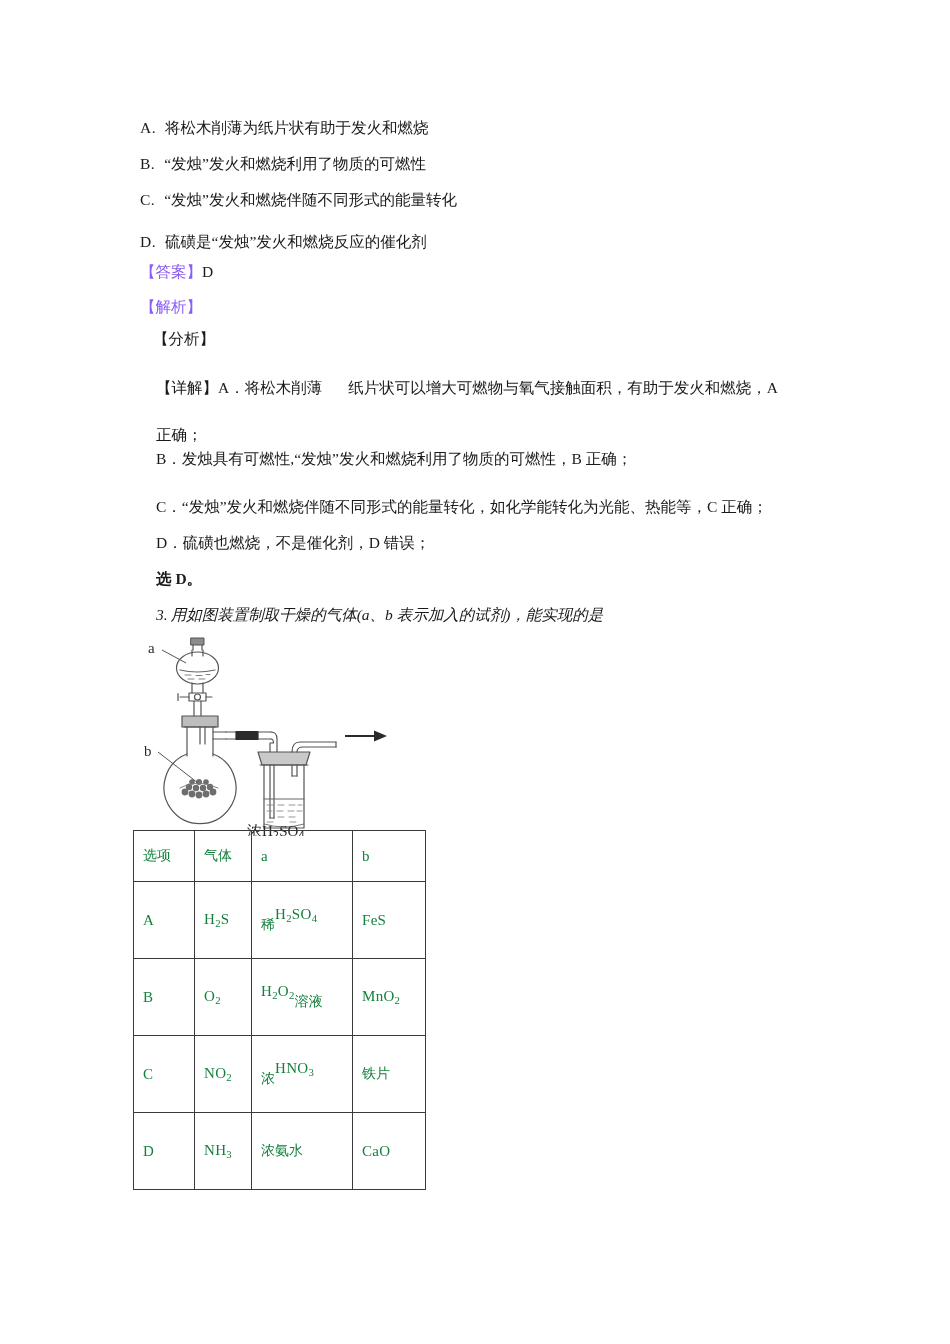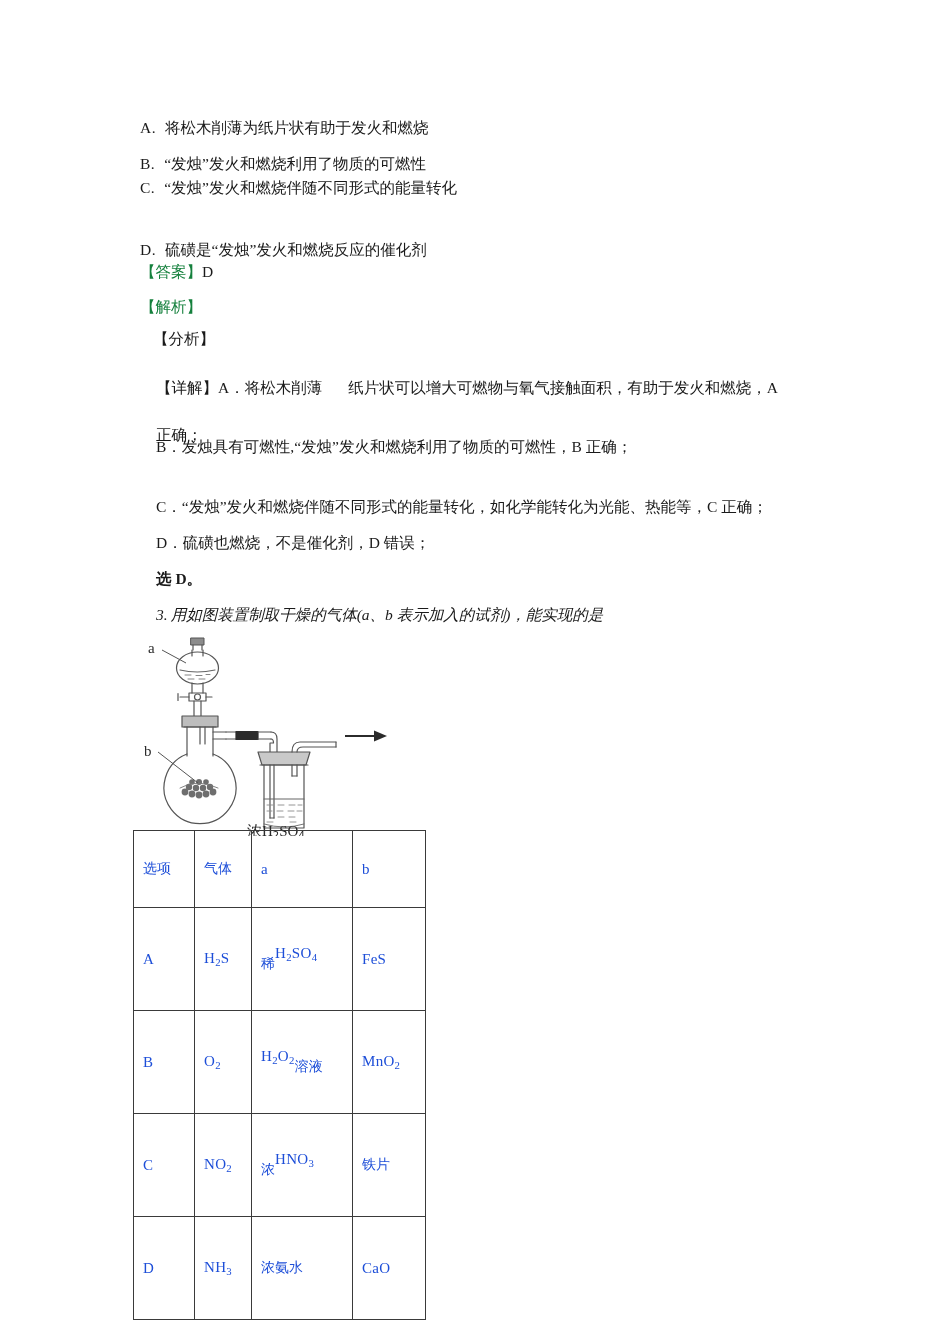--- a/index.html
+++ b/index.html
@@ -34,21 +34,21 @@
     font-size: 15.5px;
   }
   .opt .lbl {
     letter-spacing: 0.5px;
   }
   .opt .txt {
     margin-left: 9px;
   }
 
   .blue {
-    color: #15803d;
+    color: #8b5cf6;
   }
   .blk {
     color: #1a1a1a;
   }
 
   .para {
     position: absolute;
     left: 140px;
     font-size: 15.5px;
     line-height: 21px;
@@ -78,22 +78,22 @@
     left: 133px;
     top: 830px;
   }
   table.optbl {
     border-collapse: collapse;
     table-layout: fixed;
     font-size: 15px;
   }
   table.optbl td {
     border: 1.3px solid #3a3a3a;
-    padding: 16px 9px;
-    color: #1d4ed8;
+    padding: 3px 9px;
+    color: #15803d;
     vertical-align: middle;
   }
   table.optbl tr.hdr td { height: 44px; }
   table.optbl tr.bodyrow td { height: 70px; }
   .c0 { width: 42px; }
   .c1 { width: 38px; }
   .c2 { width: 82px; }
   .c3 { width: 54px; }
 
   .sub { font-size: 0.72em; vertical-align: -0.28em; }
@@ -106,38 +106,38 @@
 <body>
 
 <div class="page">
 
   <div class="line opt" style="top:118px;">
     <span class="lbl">A.</span><span class="txt">将松木削薄为纸片状有助于发火和燃烧</span>
   </div>
   <div class="line opt" style="top:154px;">
     <span class="lbl">B.</span><span class="txt">“发烛”发火和燃烧利用了物质的可燃性</span>
   </div>
-  <div class="line opt" style="top:178px;">
+  <div class="line opt" style="top:190px;">
     <span class="lbl">C.</span><span class="txt">“发烛”发火和燃烧伴随不同形式的能量转化</span>
   </div>
-  <div class="line opt" style="top:240px;text-align:center;">
+  <div class="line opt" style="top:232px;text-align:center;">
     <span class="lbl">D.</span><span class="txt">硫磺是“发烛”发火和燃烧反应的催化剂</span>
   </div>
 
   <div class="line" style="left:140px; top:262px;">
     <span class="blue">【答案】</span><span class="blk">D</span>
   </div>
   <div class="line blue" style="left:140px; top:297px;">【解析】</div>
   <div class="line blk" style="left:153px; top:329px;">【分析】</div>
 
   <div class="para" style="top:377px;">
     <span>【详解】</span><span>A．将松木削薄</span><span class="gapspace"></span><span>纸片状可以增大可燃物与氧气接触面积，有助于发火和燃烧，A</span>
   </div>
   <div class="para" style="top:424px;text-align:right;">正确；</div>
-  <div class="para" style="top:436px;">B．发烛具有可燃性,“发烛”发火和燃烧利用了物质的可燃性，B 正确；</div>
+  <div class="para" style="top:448px;">B．发烛具有可燃性,“发烛”发火和燃烧利用了物质的可燃性，B 正确；</div>
   <div class="para" style="top:496px;">C．“发烛”发火和燃烧伴随不同形式的能量转化，如化学能转化为光能、热能等，C 正确；</div>
   <div class="para" style="top:532px;">D．硫磺也燃烧，不是催化剂，D 错误；</div>
   <div class="para" style="top:568px;font-weight:bold;">选 D。</div>
 
   <div class="para" style="top:604px;font-style:italic;">
     <span>3.</span><span style="margin-left:3px;">用如图装置制取干燥的气体(a、b 表示加入的试剂)，能实现的是</span>
   </div>
 
   <div class="figure">
     <svg width="300" height="200" viewBox="0 0 300 200" xmlns="http://www.w3.org/2000/svg">

